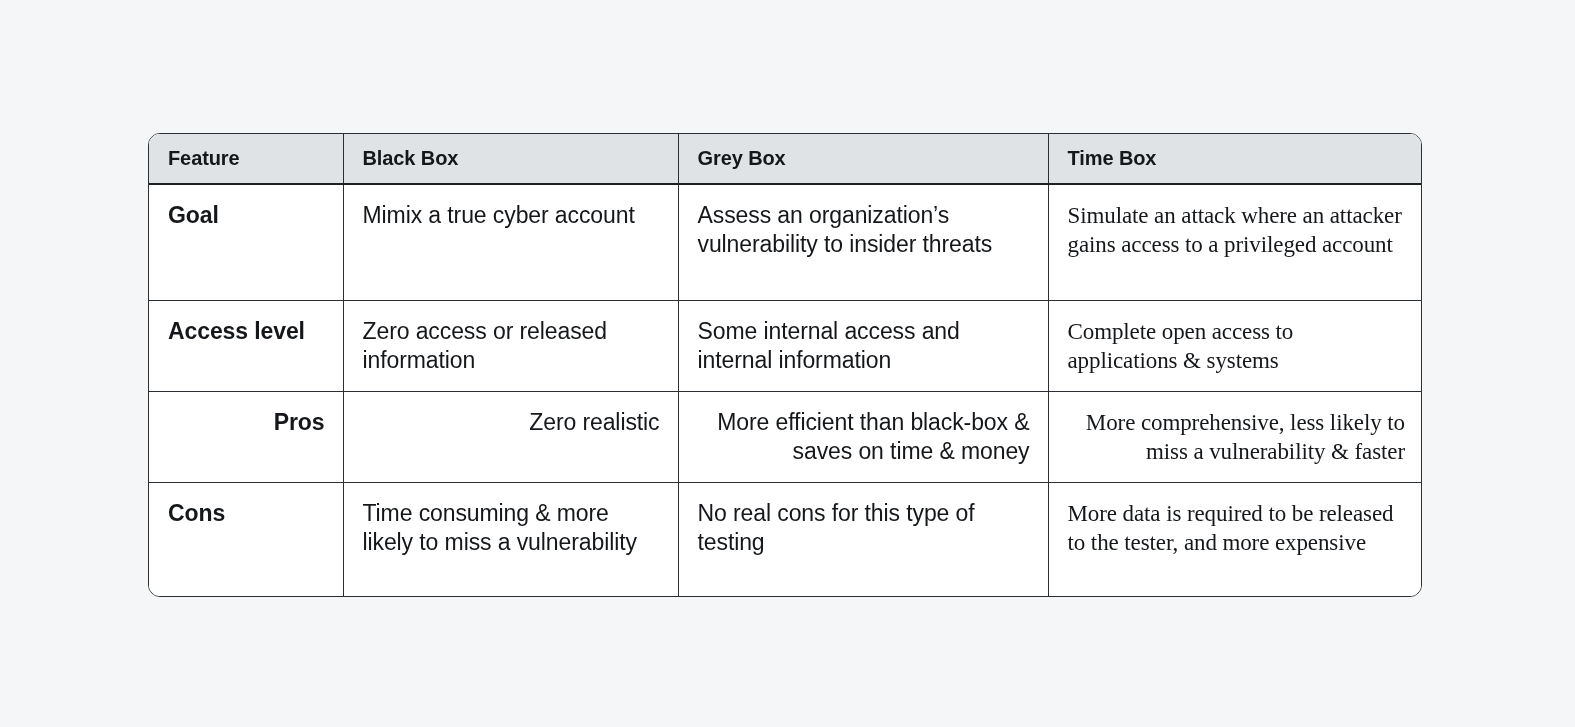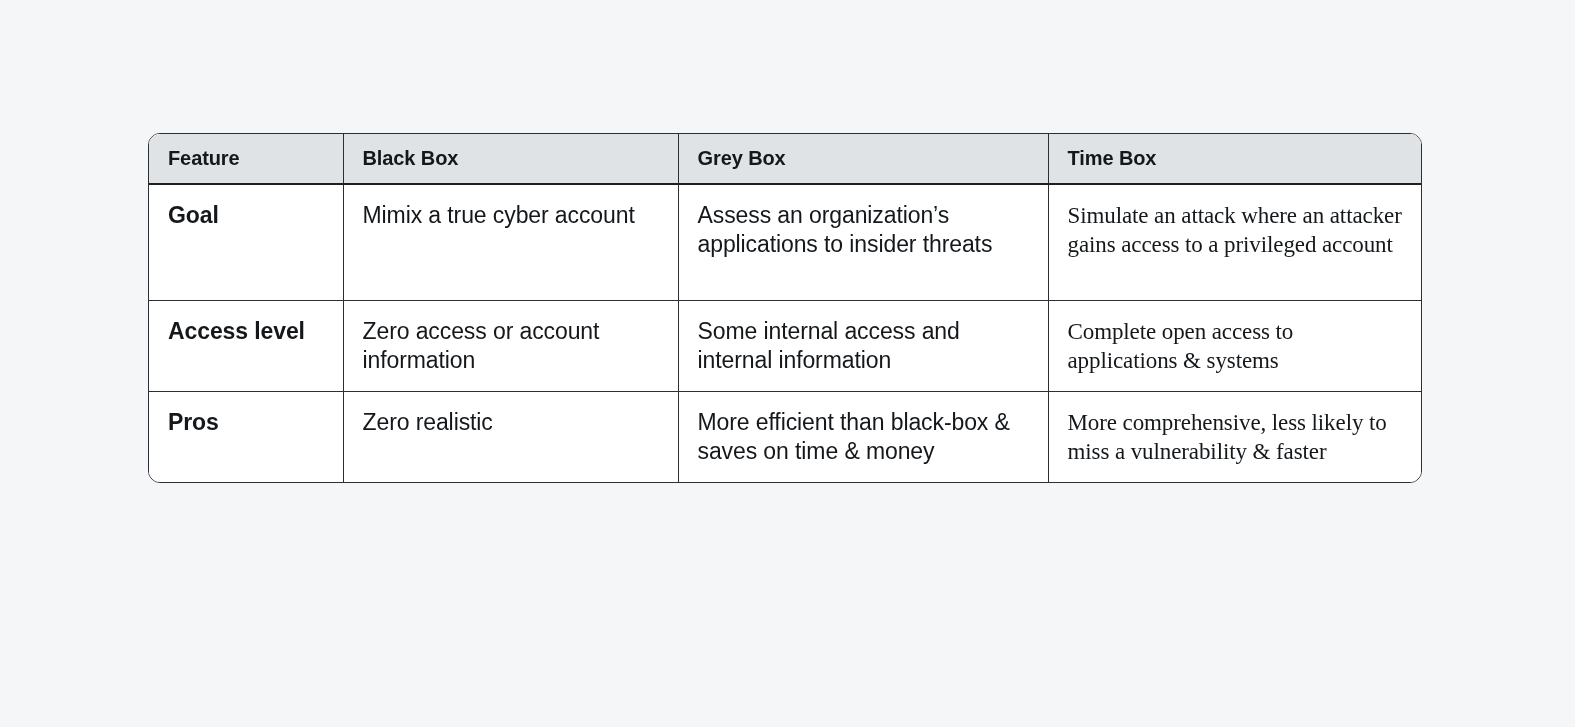--- a/index.html
+++ b/index.html
@@ -76,21 +76,21 @@
   table.compare tbody td:last-child { border-right: none; font-family: Liberation Serif, serif; }
   table.compare tbody tr:last-child td { border-bottom: none; }
 
   table.compare tbody td.feature {
     font-weight: bold;
   }
 
   
   tr.row-goal   td { height: 116px; }
   tr.row-access td { height: 88px; margin-top: 16px; }
-  tr.row-pros   td { height: 89px; }
+  tr.row-pros   td { height: 89px; text-align: right; }
   tr.row-cons   td { height: 114px; }
 </style>
 </head>
 <body>
 
 <div class="page">
 
   <div class="table-wrap">
     <table class="compare">
       <colgroup>
@@ -104,32 +104,38 @@
           <th>Feature</th>
           <th>Black Box</th>
           <th>Grey Box</th>
           <th>Time Box</th>
         </tr>
       </thead>
       <tbody>
         <tr class="row-goal">
           <td class="feature">Goal</td>
           <td>Mimix a true cyber account</td>
-          <td>Assess an organization’s applications to insider threats</td>
+          <td>Assess an organization’s vulnerability to insider threats</td>
           <td>Simulate an attack where an attacker gains access to a privileged account</td>
         </tr>
         <tr class="row-access">
           <td class="feature">Access level</td>
-          <td>Zero access or account information</td>
+          <td>Zero access or released information</td>
           <td>Some internal access and internal information</td>
           <td>Complete open access to applications &amp; systems</td>
         </tr>
         <tr class="row-pros">
           <td class="feature">Pros</td>
           <td>Zero realistic</td>
           <td>More efficient than black-box &amp; saves on time &amp; money</td>
           <td>More comprehensive, less likely to miss a vulnerability &amp; faster</td>
         </tr>
+        <tr class="row-cons">
+          <td class="feature">Cons</td>
+          <td>Time consuming &amp; more likely to miss a vulnerability</td>
+          <td>No real cons for this type of testing</td>
+          <td>More data is required to be released to the tester, and more expensive</td>
+        </tr>
       </tbody>
     </table>
   </div>
 
 </div>
 
 </body></html>

